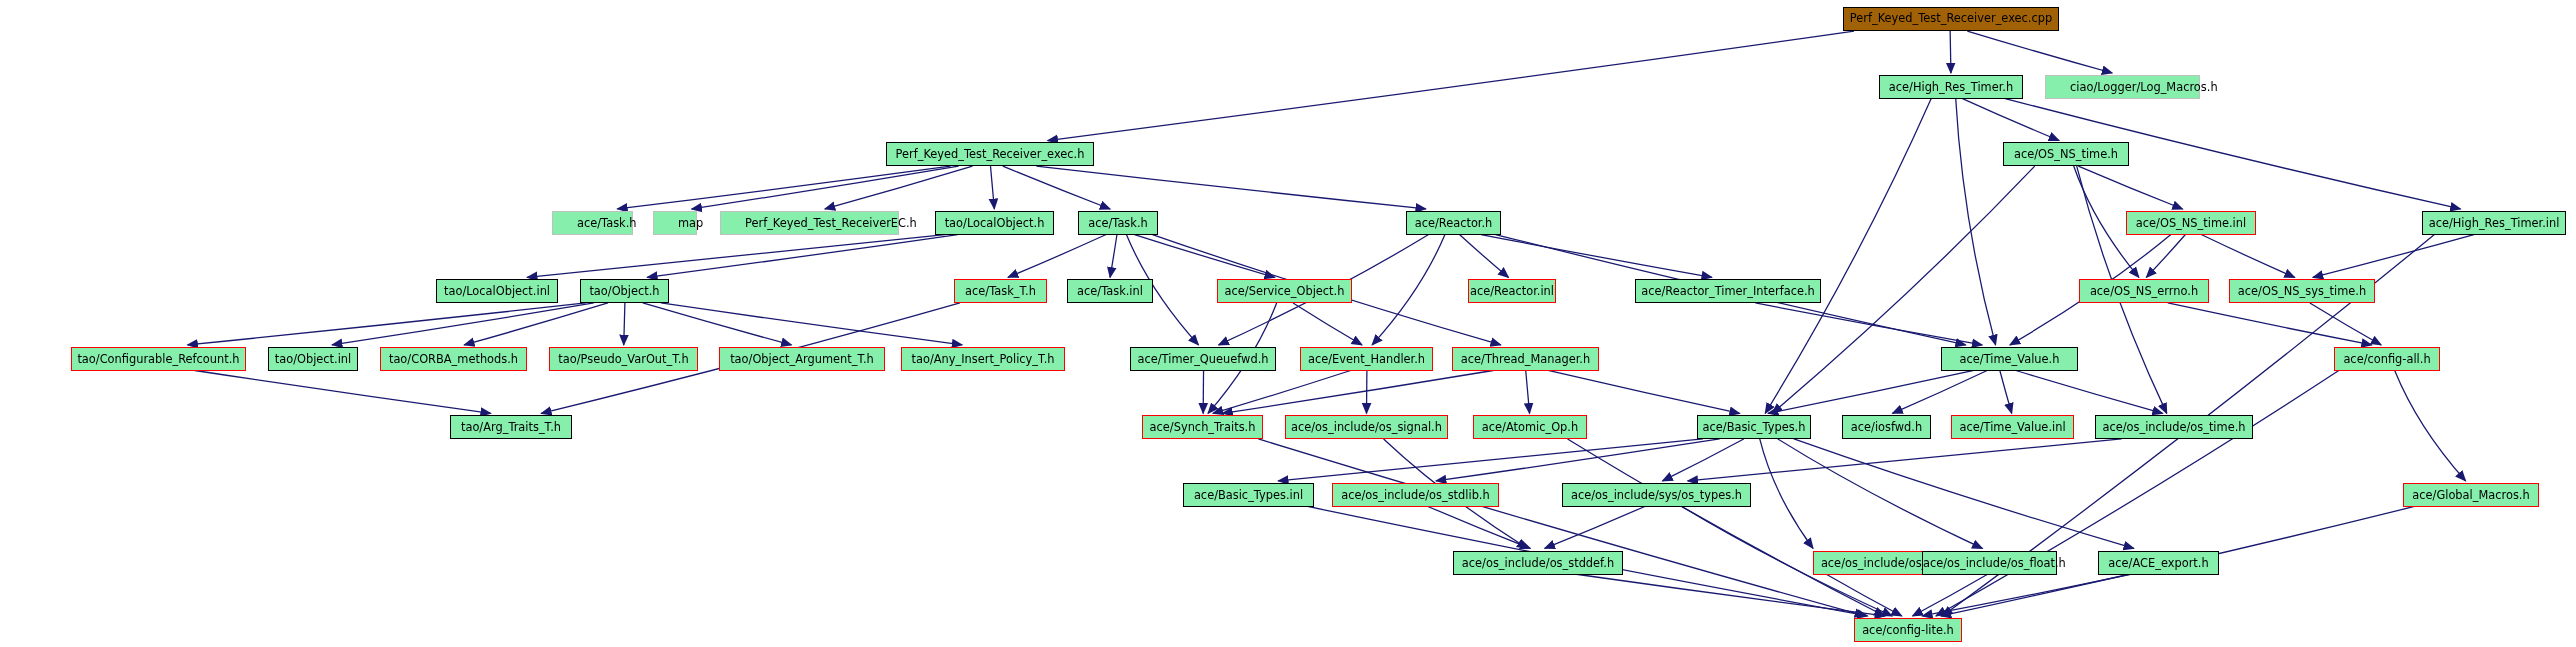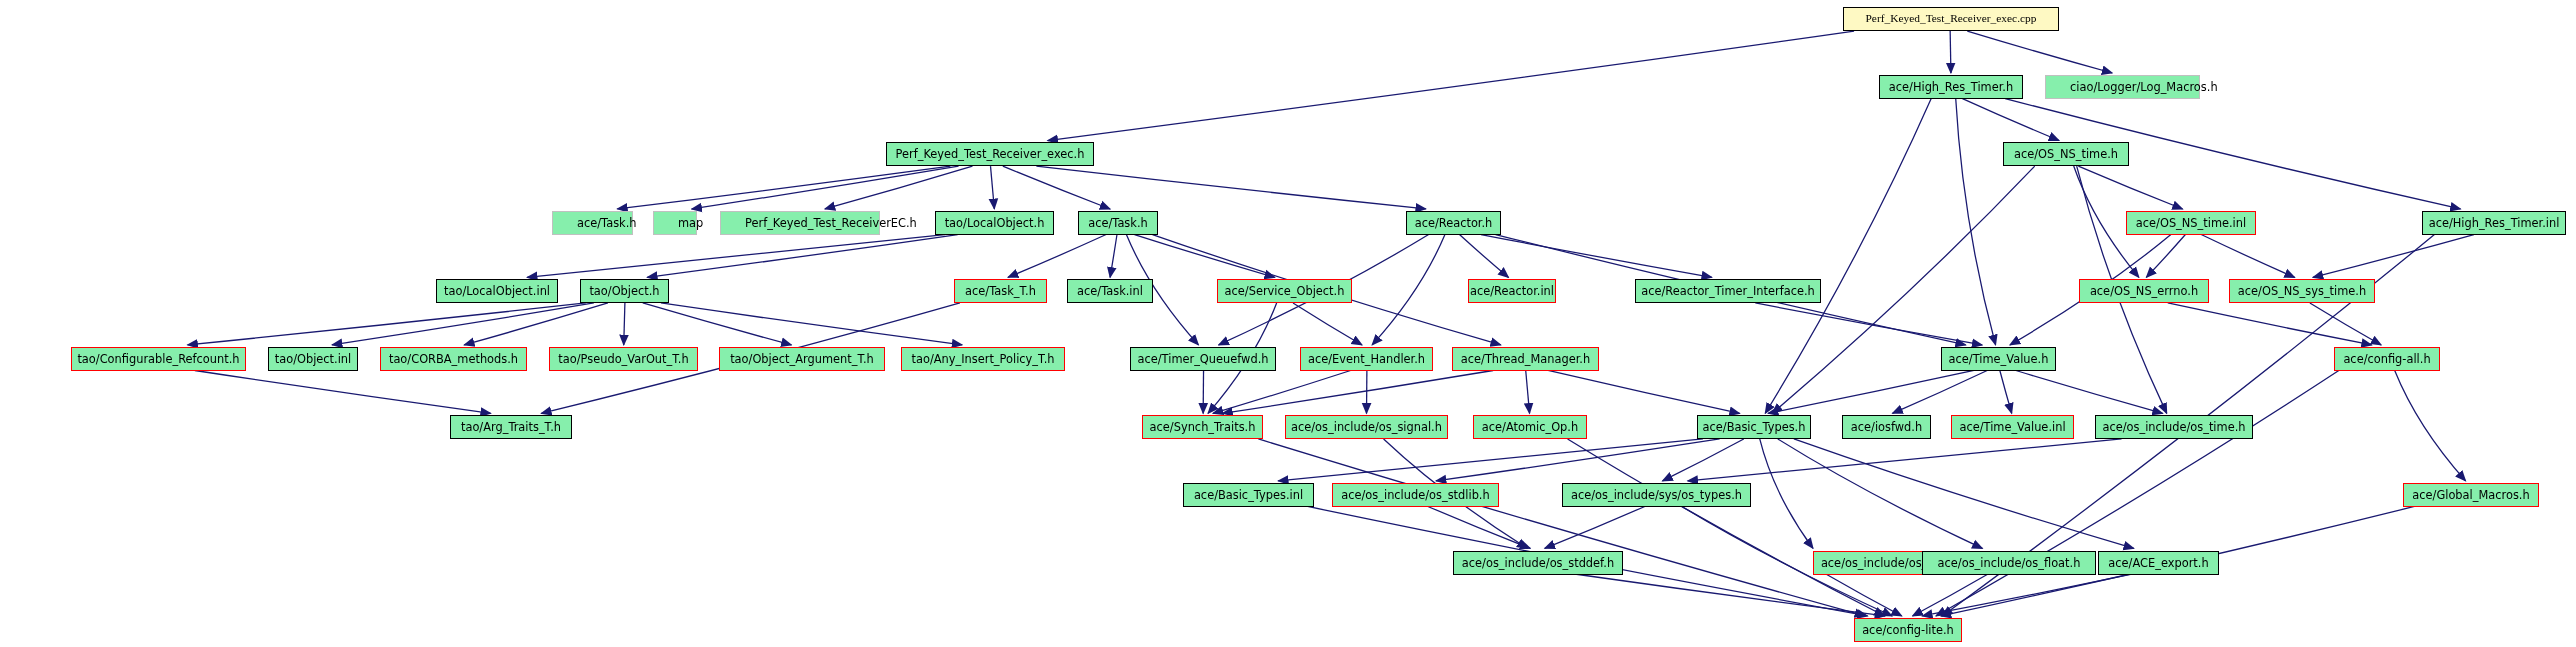--- a/index.html
+++ b/index.html
@@ -20,21 +20,21 @@
     color:#000000;
     background:#86efac;
     border:0.9px solid #000000;
     text-align:center;
     white-space:nowrap;
     cursor:pointer;
     z-index:2;
   }
   .gnode.b-red{border-color:#ff0000;}
   .gnode.b-gray{border-color:#c0c0c0;padding-left:24px;}
-  .gnode.root{background:#fef9c3;border-width:1.8px;line-height:20px;font-family:Liberation Serif, serif;}
+  .gnode.root{background:#a16207;border-width:1.8px;line-height:20px;}
 </style>
 </head>
 <body>
 
 <div id="graph-canvas">
   <svg id="edge-layer" viewBox="0 0 2821 709" xmlns="http://www.w3.org/2000/svg">
       <defs>
         <marker id="arrow" viewBox="0 0 10 10" refX="9" refY="5" markerWidth="9" markerHeight="9" orient="auto-start-reverse">
           <path d="M0,0.8 L10,5 L0,9.2 z" fill="#191970"></path>
         </marker>
@@ -118,21 +118,21 @@
       <path d="M1432,555 Q1724.825,616 2045.65,675" fill="none" stroke="#191970" stroke-width="1.4" marker-end="url(#arrow)"></path>
       <path d="M1716.85,481 Q1876.52,579 2064.19,675" fill="none" stroke="#191970" stroke-width="1.4" marker-end="url(#arrow)"></path>
     </svg>
 <div class="gnode root" title="Perf_Keyed_Test_Receiver_exec.cpp" style="left: 1843px; top: 7.3px; width: 216px;">Perf_Keyed_Test_Receiver_exec.cpp</div>
     <div class="gnode" title="ace/High_Res_Timer.h" style="left: 1879px; top: 75px; width: 144px;">ace/High_Res_Timer.h</div>
     <div class="gnode b-gray" title="ciao/Logger/Log_Macros.h" style="left: 2045px; top: 75px; width: 155px;">ciao/Logger/Log_Macros.h</div>
     <div class="gnode" title="Perf_Keyed_Test_Receiver_exec.h" style="left: 886px; top: 142px; width: 208px;">Perf_Keyed_Test_Receiver_exec.h</div>
     <div class="gnode" title="ace/OS_NS_time.h" style="left: 2003px; top: 142px; width: 126px;">ace/OS_NS_time.h</div>
     <div class="gnode b-gray" title="ace/Task.h" style="left: 552px; top: 211px; width: 81px;">ace/Task.h</div>
     <div class="gnode b-gray" title="map" style="left: 653px; top: 211px; width: 44px;">map</div>
-    <div class="gnode b-gray" title="Perf_Keyed_Test_ReceiverEC.h" style="left: 720px; top: 211px; width: 160px;">Perf_Keyed_Test_ReceiverEC.h</div>
+    <div class="gnode b-gray" title="Perf_Keyed_Test_ReceiverEC.h" style="left: 720px; top: 211px; width: 179px;">Perf_Keyed_Test_ReceiverEC.h</div>
     <div class="gnode" title="tao/LocalObject.h" style="left: 935px; top: 211px; width: 119px;">tao/LocalObject.h</div>
     <div class="gnode" title="ace/Task.h" style="left: 1078px; top: 211px; width: 80px;">ace/Task.h</div>
     <div class="gnode" title="ace/Reactor.h" style="left: 1406px; top: 211px; width: 95px;">ace/Reactor.h</div>
     <div class="gnode b-red" title="ace/OS_NS_time.inl" style="left: 2126px; top: 211px; width: 130px;">ace/OS_NS_time.inl</div>
     <div class="gnode" title="ace/High_Res_Timer.inl" style="left: 2422px; top: 211px; width: 144px;">ace/High_Res_Timer.inl</div>
     <div class="gnode" title="tao/LocalObject.inl" style="left: 436px; top: 279px; width: 122px;">tao/LocalObject.inl</div>
     <div class="gnode" title="tao/Object.h" style="left: 580px; top: 279px; width: 89px;">tao/Object.h</div>
     <div class="gnode b-red" title="ace/Task_T.h" style="left: 954px; top: 279px; width: 93px;">ace/Task_T.h</div>
     <div class="gnode" title="ace/Task.inl" style="left: 1067px; top: 279px; width: 86px;">ace/Task.inl</div>
     <div class="gnode b-red" title="ace/Service_Object.h" style="left: 1217px; top: 279px; width: 135px;">ace/Service_Object.h</div>
@@ -142,33 +142,33 @@
     <div class="gnode b-red" title="ace/OS_NS_sys_time.h" style="left: 2229px; top: 279px; width: 146px;">ace/OS_NS_sys_time.h</div>
     <div class="gnode b-red" title="tao/Configurable_Refcount.h" style="left: 71px; top: 347px; width: 175px;">tao/Configurable_Refcount.h</div>
     <div class="gnode" title="tao/Object.inl" style="left: 268px; top: 347px; width: 90px;">tao/Object.inl</div>
     <div class="gnode b-red" title="tao/CORBA_methods.h" style="left: 380px; top: 347px; width: 147px;">tao/CORBA_methods.h</div>
     <div class="gnode b-red" title="tao/Pseudo_VarOut_T.h" style="left: 549px; top: 347px; width: 149px;">tao/Pseudo_VarOut_T.h</div>
     <div class="gnode b-red" title="tao/Object_Argument_T.h" style="left: 719px; top: 347px; width: 166px;">tao/Object_Argument_T.h</div>
     <div class="gnode b-red" title="tao/Any_Insert_Policy_T.h" style="left: 901px; top: 347px; width: 164px;">tao/Any_Insert_Policy_T.h</div>
     <div class="gnode" title="ace/Timer_Queuefwd.h" style="left: 1130px; top: 347px; width: 146px;">ace/Timer_Queuefwd.h</div>
     <div class="gnode b-red" title="ace/Event_Handler.h" style="left: 1300px; top: 347px; width: 133px;">ace/Event_Handler.h</div>
     <div class="gnode b-red" title="ace/Thread_Manager.h" style="left: 1452px; top: 347px; width: 147px;">ace/Thread_Manager.h</div>
-    <div class="gnode" title="ace/Time_Value.h" style="left: 1941px; top: 347px; width: 115px;">ace/Time_Value.h</div>
+    <div class="gnode" title="ace/Time_Value.h" style="left: 1941px; top: 347px; width: 137px;">ace/Time_Value.h</div>
     <div class="gnode b-red" title="ace/config-all.h" style="left: 2334px; top: 347px; width: 106px;">ace/config-all.h</div>
     <div class="gnode" title="tao/Arg_Traits_T.h" style="left: 450px; top: 415px; width: 122px;">tao/Arg_Traits_T.h</div>
     <div class="gnode b-red" title="ace/Synch_Traits.h" style="left: 1142px; top: 415px; width: 121px;">ace/Synch_Traits.h</div>
     <div class="gnode b-red" title="ace/os_include/os_signal.h" style="left: 1285px; top: 415px; width: 163px;">ace/os_include/os_signal.h</div>
     <div class="gnode b-red" title="ace/Atomic_Op.h" style="left: 1473px; top: 415px; width: 114px;">ace/Atomic_Op.h</div>
     <div class="gnode" title="ace/Basic_Types.h" style="left: 1697px; top: 415px; width: 114px;">ace/Basic_Types.h</div>
     <div class="gnode" title="ace/iosfwd.h" style="left: 1842px; top: 415px; width: 89px;">ace/iosfwd.h</div>
     <div class="gnode b-red" title="ace/Time_Value.inl" style="left: 1951px; top: 415px; width: 123px;">ace/Time_Value.inl</div>
     <div class="gnode" title="ace/os_include/os_time.h" style="left: 2095px; top: 415px; width: 158px;">ace/os_include/os_time.h</div>
     <div class="gnode" title="ace/Basic_Types.inl" style="left: 1183px; top: 483px; width: 131px;">ace/Basic_Types.inl</div>
     <div class="gnode b-red" title="ace/os_include/os_stdlib.h" style="left: 1332px; top: 483px; width: 167px;">ace/os_include/os_stdlib.h</div>
     <div class="gnode" title="ace/os_include/sys/os_types.h" style="left: 1562px; top: 483px; width: 189px;">ace/os_include/sys/os_types.h</div>
     <div class="gnode b-red" title="ace/Global_Macros.h" style="left: 2403px; top: 483px; width: 136px;">ace/Global_Macros.h</div>
     <div class="gnode" title="ace/os_include/os_stddef.h" style="left: 1453px; top: 551px; width: 170px;">ace/os_include/os_stddef.h</div>
     <div class="gnode b-red" title="ace/os_include/os_limits.h" style="left: 1813px; top: 551px; width: 164px;">ace/os_include/os_limits.h</div>
-    <div class="gnode" title="ace/os_include/os_float.h" style="left: 1922px; top: 551px; width: 174px;">ace/os_include/os_float.h</div>
+    <div class="gnode" title="ace/os_include/os_float.h" style="left: 1922px; top: 551px; width: 135px;">ace/os_include/os_float.h</div>
     <div class="gnode" title="ace/ACE_export.h" style="left: 2098px; top: 551px; width: 121px;">ace/ACE_export.h</div>
     <div class="gnode b-red" title="ace/config-lite.h" style="left: 1854px; top: 618px; width: 108px;">ace/config-lite.h</div>
   </div>
 
 
 </body></html>

